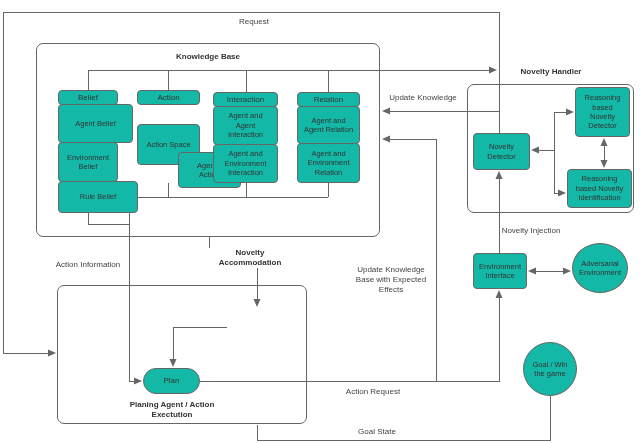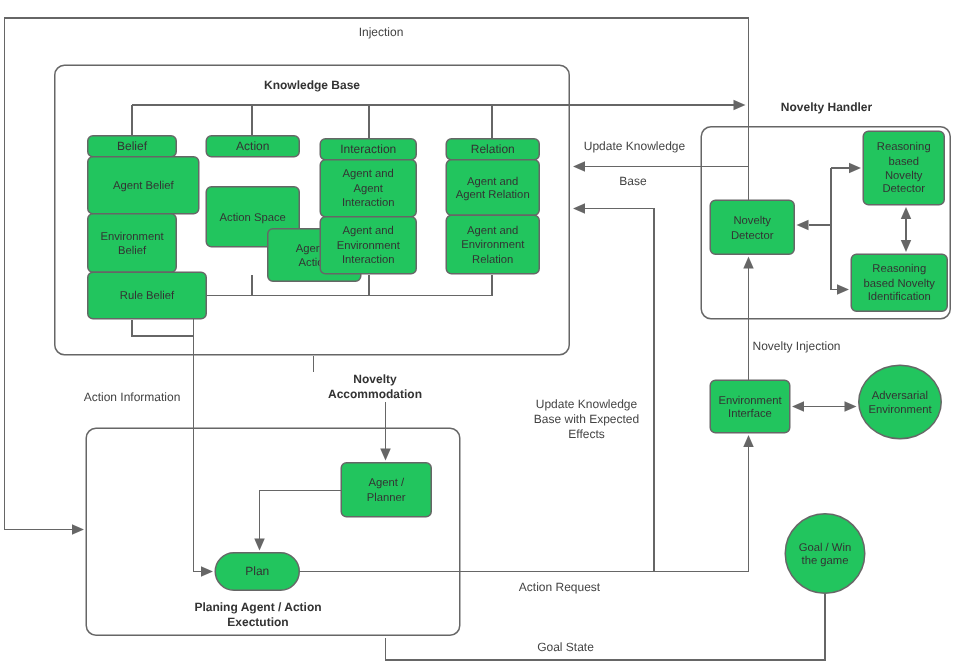--- a/index.html
+++ b/index.html
@@ -7,21 +7,21 @@
     position:relative;width:640px;height:443px;background:#fff;overflow:hidden;
     font-family:"Liberation Sans",sans-serif;color:#333;
   }
   .container{
     position:absolute;box-sizing:border-box;border:1px solid #666;
     border-radius:7px;background:transparent;z-index:1;
   }
   svg.wires{position:absolute;left:0;top:0;z-index:2;}
   .node{
     position:absolute;box-sizing:border-box;border:1px solid #666;border-radius:4px;
-    background:#22c55e;display:flex;align-items:center;justify-content:center;
+    background:#14b8a6;display:flex;align-items:center;justify-content:center;
     text-align:center;white-space:pre-line;font-size:7.5px;line-height:1.25;
     color:#333;z-index:3;
   }
   .hdr{font-size:8px;}
   .ellipse{border-radius:50%;}
   .stadium{border-radius:13px;font-size:8px;}
   .lbl{
     position:absolute;text-align:center;font-size:8px;line-height:1.25;
     white-space:pre-line;color:#444;z-index:4;
   }
@@ -110,32 +110,29 @@
 based Novelty
 Identification</div>
 
   <div class="node" style="left:473px;top:253px;width:54px;height:36px;">Environment
 Interface</div>
   <div class="node ellipse" style="left:572px;top:243px;width:56px;height:50px;">Adversarial
 Environment</div>
   <div class="node ellipse" style="left:523px;top:342px;width:54px;height:54px;">Goal / Win
 the game</div>
 
-  <div class="node" style="left:227px;top:308px;width:61px;height:37px;">Agent /
-Planner</div>
   <div class="node stadium" style="left:143px;top:368px;width:57px;height:26px;">Plan</div>
 
   <div class="lbl bold" style="left:471px;top:67px;width:160px;">Novelty Handler</div>
   <div class="lbl bold" style="left:128px;top:52px;width:160px;">Knowledge Base</div>
   <div class="lbl bold" style="left:92px;top:400px;width:160px;">Planing Agent / Action
 Exectution</div>
 
-  <div class="lbl" style="left:174px;top:17px;width:160px;">Injection</div>
+  <div class="lbl" style="left:174px;top:17px;width:160px;">Request</div>
   <div class="lbl" style="left:363px;top:93px;width:120px;">Update Knowledge</div>
-  <div class="lbl" style="left:362px;top:116px;width:120px;">Base</div>
   <div class="lbl" style="left:28px;top:260px;width:120px;">Action Information</div>
   <div class="lbl bold bg" style="left:200px;top:248px;width:100px;">Novelty
 Accommodation</div>
   <div class="lbl" style="left:481px;top:226px;width:100px;">Novelty Injection</div>
   <div class="lbl" style="left:341px;top:265px;width:100px;">Update Knowledge
 Base with Expected
 Effects</div>
   <div class="lbl" style="left:323px;top:387px;width:100px;">Action Request</div>
   <div class="lbl" style="left:327px;top:427px;width:100px;">Goal State</div>
 

